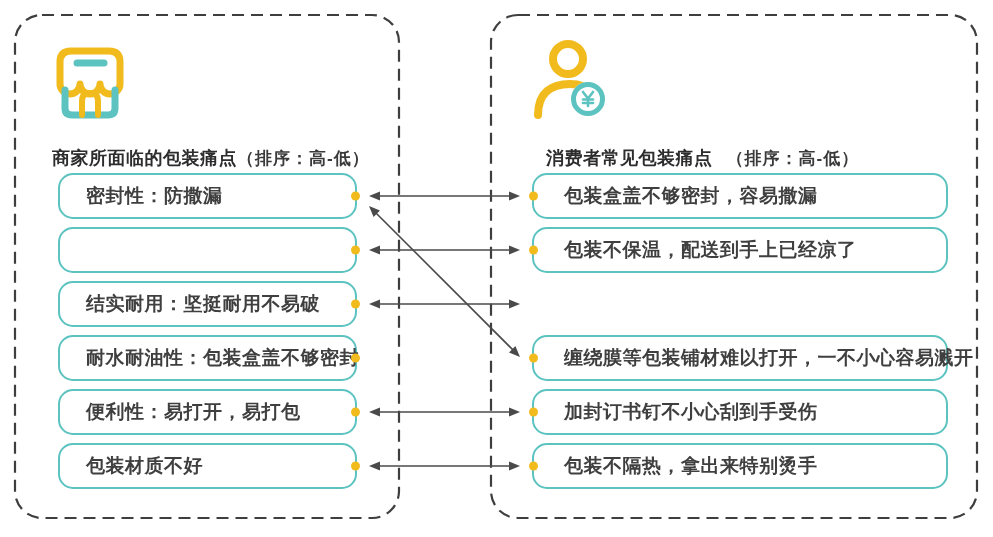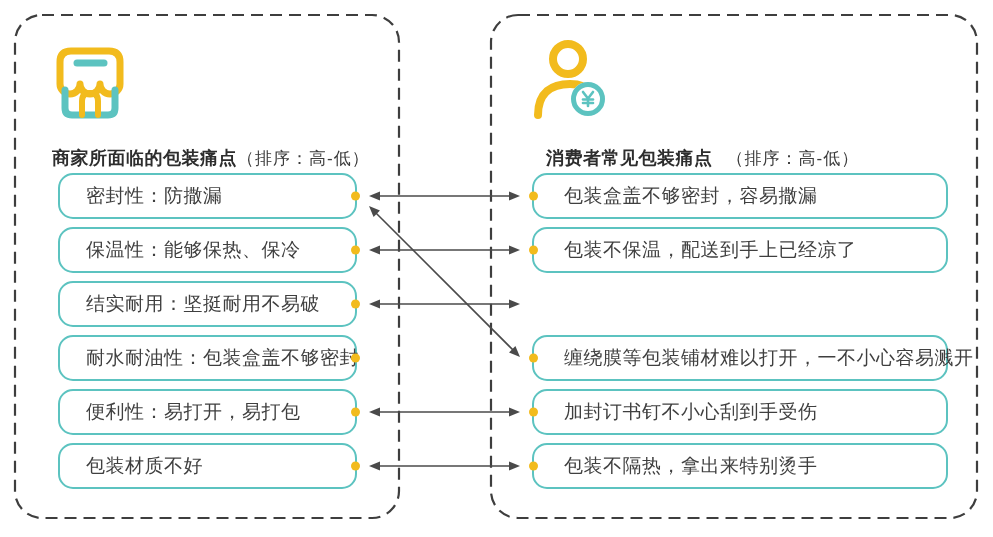--- a/index.html
+++ b/index.html
@@ -18,27 +18,27 @@
   #overlay{position:absolute;left:0;top:0;width:993px;height:537px;pointer-events:none;}
   .panel{position:absolute;top:14px;height:505px;}
   .panel-left{left:14px;width:386px;}
   .panel-right{left:490px;width:488px;}
   .hero-icon{position:absolute;}
   .title-row{
     position:absolute;top:132px;white-space:nowrap;
     font-size:18px;color:var(--title);
   }
   .title-bold{font-weight:bold;letter-spacing:0.5px;}
-  .title-sub{font-weight:normal;font-size:17px;color:#3a3a3a;letter-spacing:1px;}
+  .title-sub{font-weight:bold;font-size:17px;color:#3a3a3a;letter-spacing:1px;}
   .title-sub.gapped{margin-left:14px;}
   .pill{
     position:absolute;height:46px;box-sizing:border-box;
     border:2.4px solid var(--teal);border-radius:15px;background:#fff;
     display:flex;align-items:center;
-    font-size:19px;color:var(--text);letter-spacing:0.5px;white-space:nowrap;
+    font-size:19px;color:var(--text);letter-spacing:0.5px;white-space:nowrap;font-weight:bold;
   }
   .pill .dot{
     position:absolute;top:50%;width:9px;height:9px;border-radius:50%;
     background:var(--yellow);transform:translateY(-50%);
   }
   .pill.left-side{left:58px;width:299px;padding-left:26px;}
   .pill.left-side .dot{right:-5px;}
   .pill.right-side{left:532px;width:416px;padding-left:30px;}
   .pill.right-side .dot{left:-5px;}
   
@@ -87,21 +87,20 @@
     <div class="title-row" style="left:38px">
       <span class="title-bold">商家所面临的包装痛点</span><span class="title-sub">（排序：高-低）</span>
     </div>
   </div>
 
   <div class="pill left-side row-0">
     <span>密封性：防撒漏</span>
     <span class="dot"></span>
   </div>
   <div class="pill left-side row-1">
-    <span>保温性：能够保热、保冷</span>
     <span class="dot"></span>
   </div>
   <div class="pill left-side row-2">
     <span>结实耐用：坚挺耐用不易破</span>
     <span class="dot"></span>
   </div>
   <div class="pill left-side row-3">
     <span>耐水耐油性：包装盒盖不够密封</span>
     <span class="dot"></span>
   </div>

